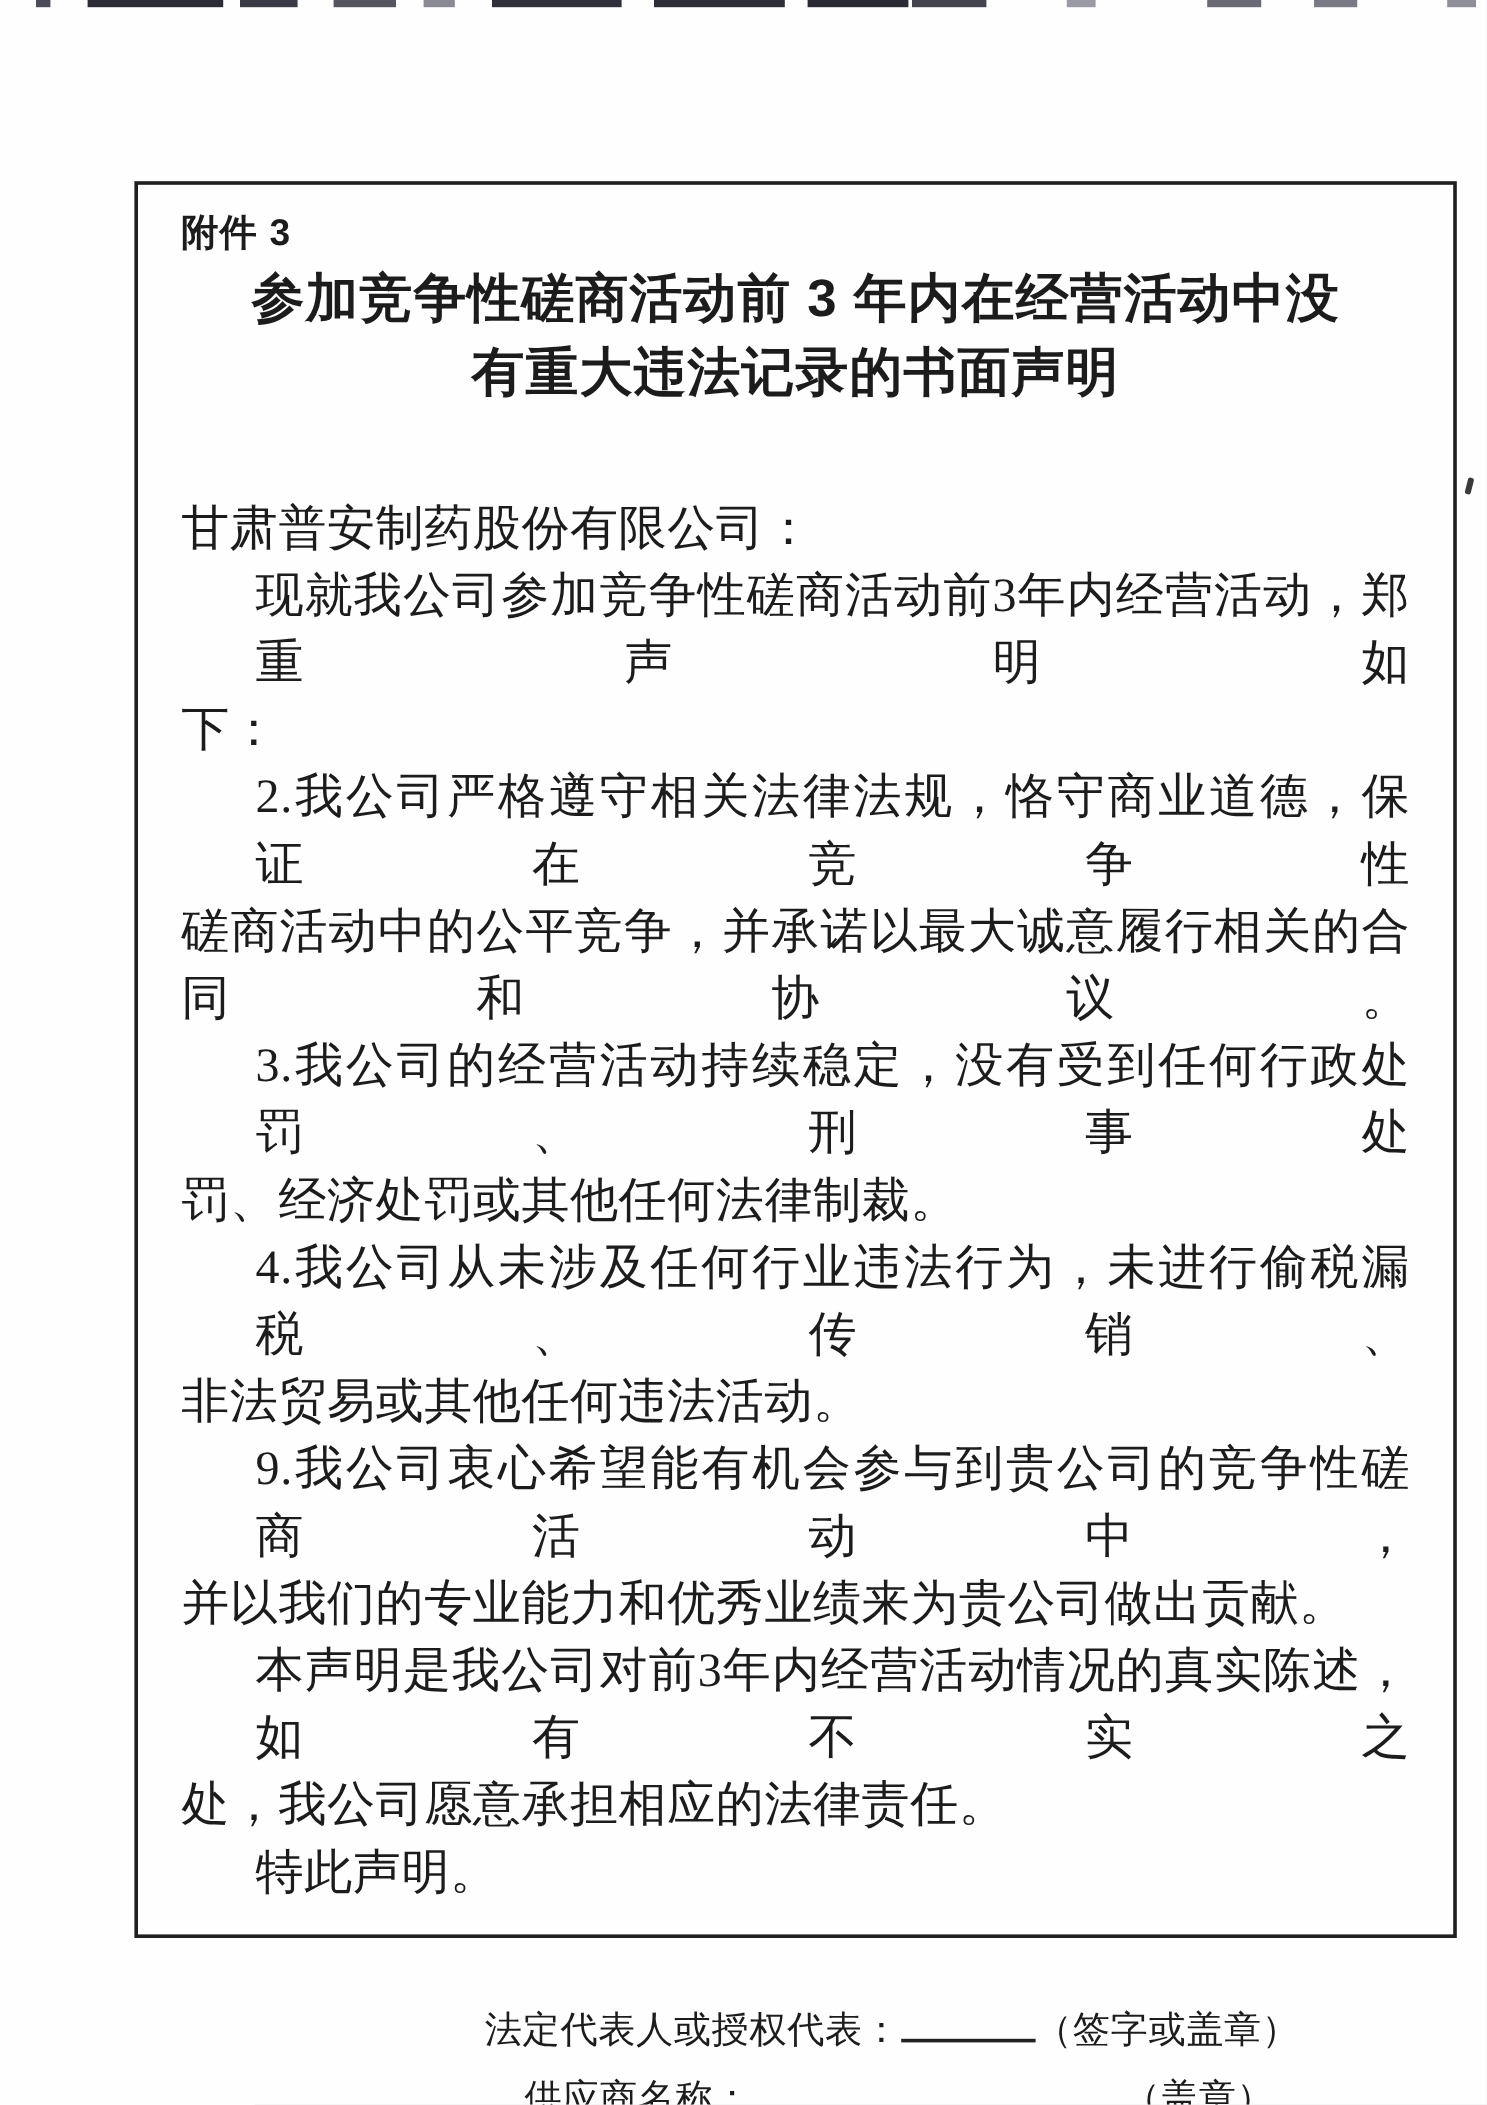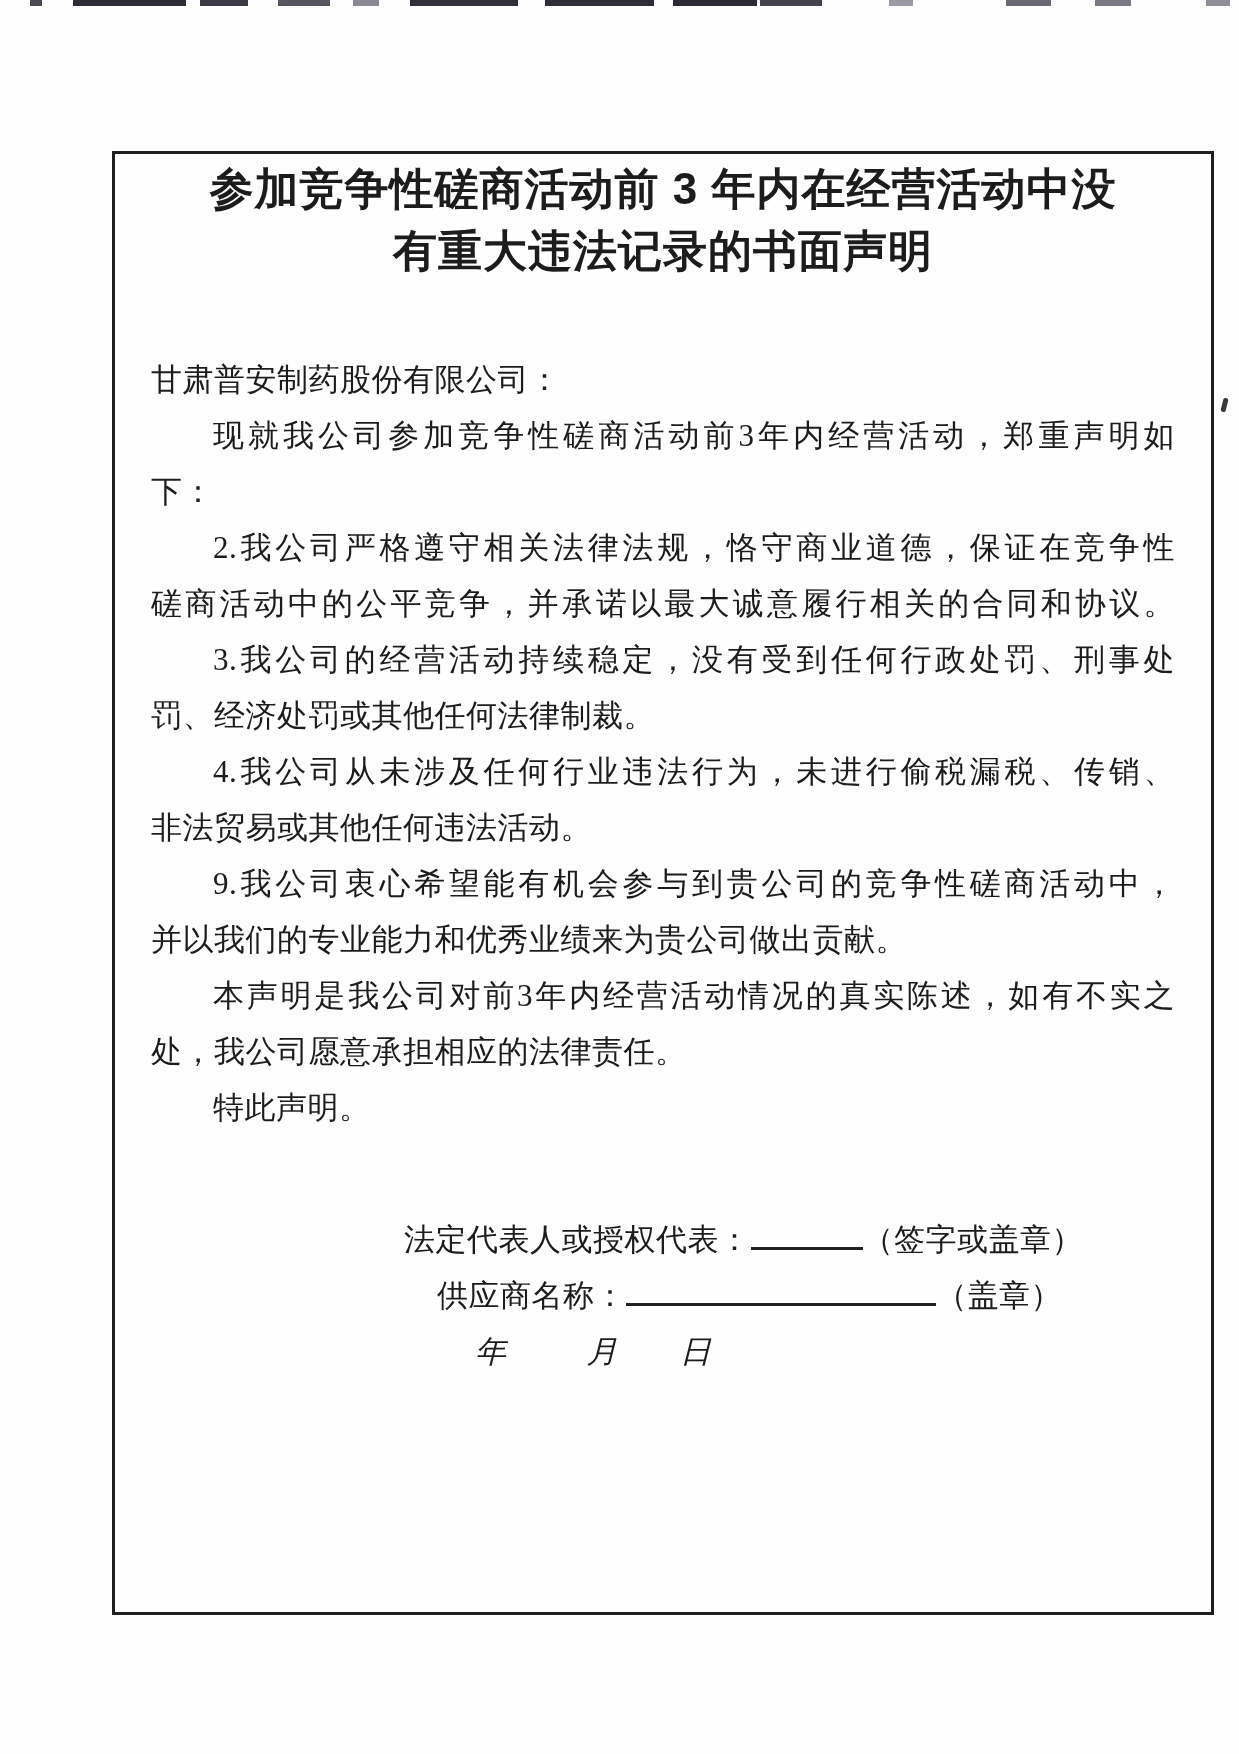--- a/index.html
+++ b/index.html
@@ -40,21 +40,21 @@
     margin-top:4px;
     text-align:center;
     font-family:Liberation Sans, sans-serif;
     font-weight:700;
     font-size:44px;
     line-height:62px;
     letter-spacing:1px;
   }
   .body-lines{margin-top:70px;}
   .bline{
-    font-size:31px;
+    font-size:40px;
     line-height:56px;
     white-space:nowrap;
     letter-spacing:0.5px;
   }
   .bline.indent{padding-left:62px;}
   .bline.full{
     white-space:normal;
     text-align:justify;
     text-align-last:justify;
   }
@@ -94,20 +94,21 @@
   <div class="art" style="left:673px;width:84px;background:#2a2a35"></div>
   <div class="art" style="left:760px;width:62px;background:#44444f"></div>
   <div class="art" style="left:889px;width:24px;background:#9a9aa4"></div>
   <div class="art" style="left:1006px;width:45px;background:#6a6a75"></div>
   <div class="art" style="left:1095px;width:36px;background:#7a7a85"></div>
   <div class="art" style="left:1206px;width:24px;background:#8f8f99"></div>
   <div class="speck"></div>
 
   <div class="frame">
 
+    <div class="attachment">附件 3</div>
 
     <div class="title">
       <div>参加竞争性磋商活动前 3 年内在经营活动中没</div>
       <div>有重大违法记录的书面声明</div>
     </div>
 
     <div class="body-lines" id="body-lines">
         <div class="bline">甘肃普安制药股份有限公司：</div>
         <div class="bline indent full">现就我公司参加竞争性磋商活动前3年内经营活动，郑重声明如</div>
         <div class="bline">下：</div>

